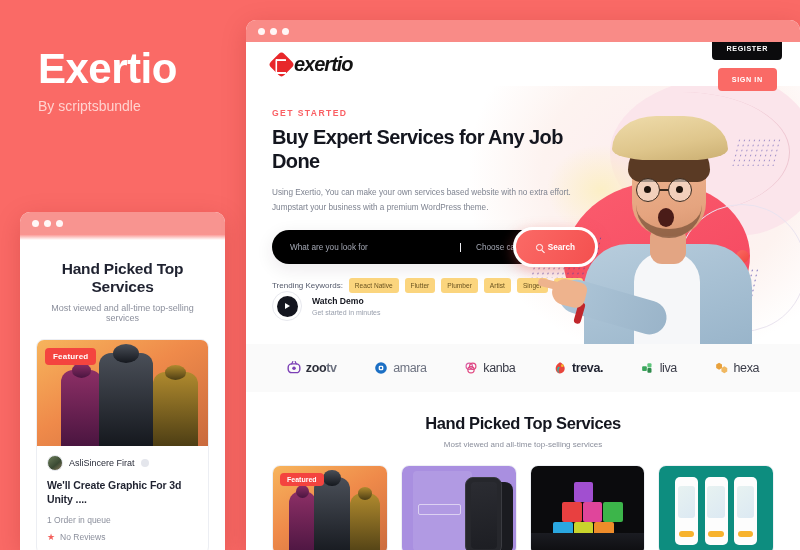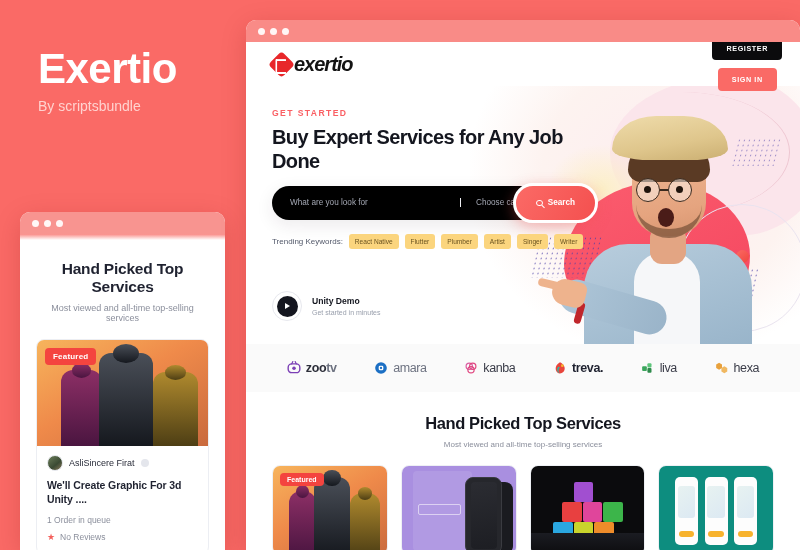--- a/index.html
+++ b/index.html
@@ -482,20 +482,21 @@
           <i class="m-glass-l"></i>
           <i class="m-glass-r"></i>
           <i class="m-bridge"></i>
           <i class="m-eye-l"></i>
           <i class="m-eye-r"></i>
         </div>
 
         <div class="hero-copy">
           <div class="eyebrow">GET STARTED</div>
           <div class="hero-h1">Buy Expert Services for Any Job Done</div>
+          <div class="hero-p">Using Exertio, You can make your own services based website with no extra effort. Jumpstart your business with a premium WordPress theme.</div>
 
           <div class="searchbar">
             <span class="sf">What are you look for</span>
             <span class="sf cat">
               <span>Choose category</span>
               <i class="sel-caret"></i>
             </span>
             <span class="search-btn">
               <i class="mag"></i>
               <span>Search</span>
@@ -513,21 +514,21 @@
           </div>
         </div>
 
         <div class="watch">
           <span class="play-outer">
             <span class="play-inner">
                 <i class="tri"></i>
               </span>
           </span>
           <span>
-            <span class="watch-t" style="display:block">Unity Demo</span>
+            <span class="watch-t" style="display:block">Watch Demo</span>
             <span class="watch-s" style="display:block">Get started in minutes</span>
           </span>
         </div>
       </div>
 
       <div class="brands">
         <span class="brand">
           <svg class="b-ico" viewBox="0 0 24 24">
             <rect x="2" y="5" width="20" height="15" rx="6" fill="none" stroke="#7b3fb5" stroke-width="2.4"></rect>
             <circle cx="12" cy="12.5" r="3" fill="#7b3fb5"></circle>

